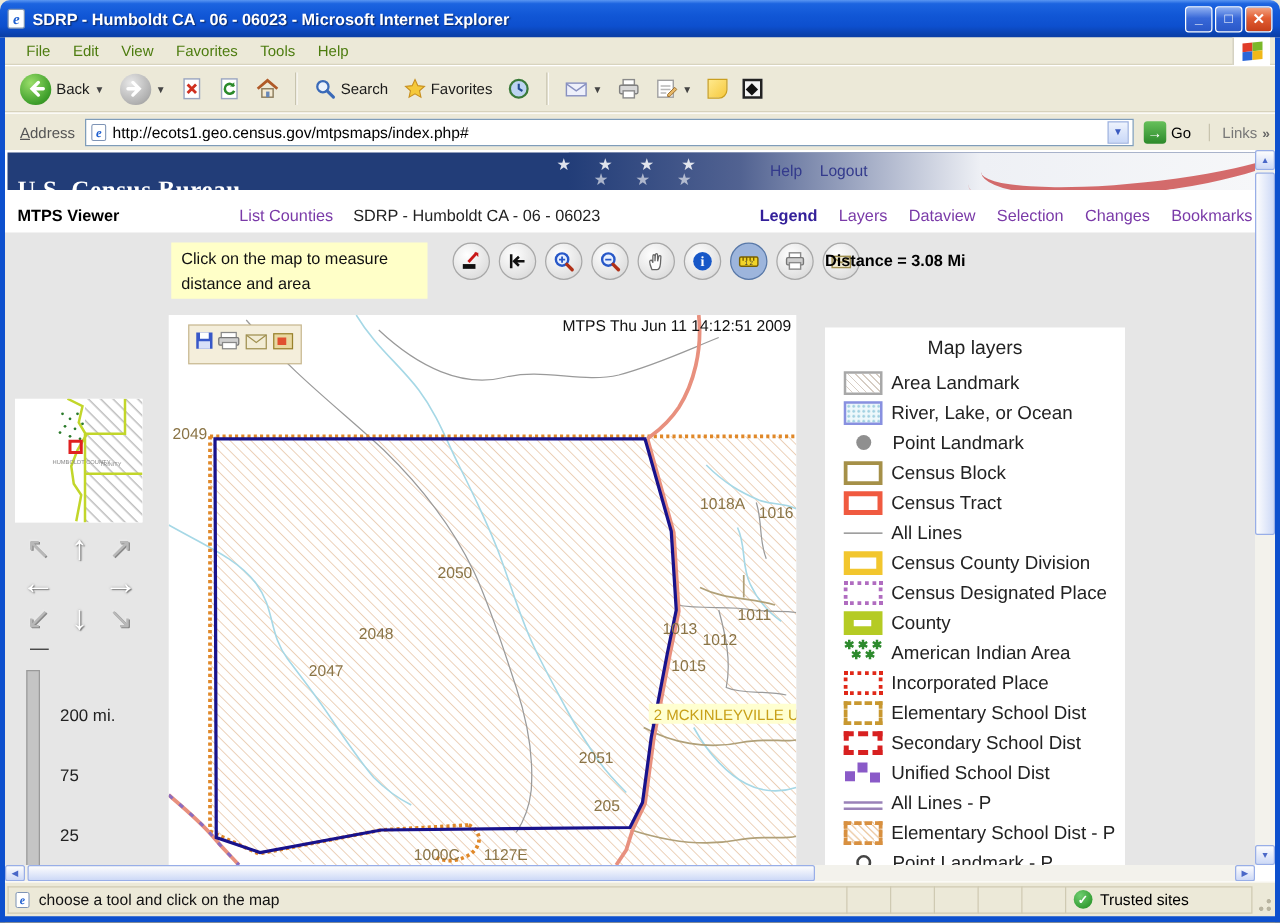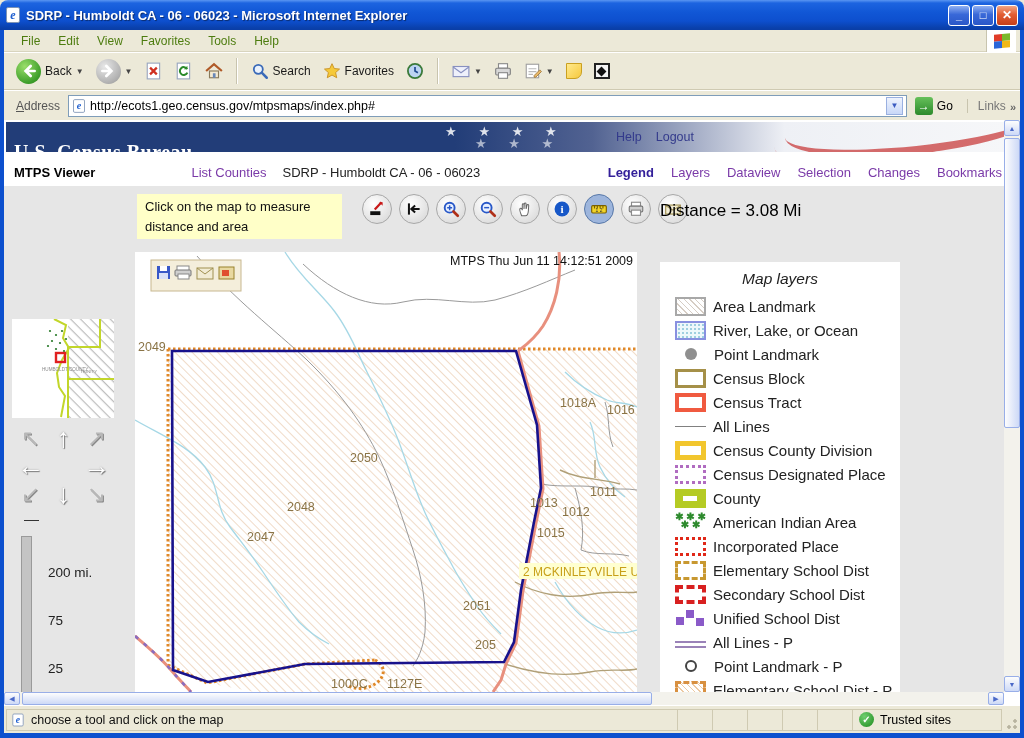--- a/index.html
+++ b/index.html
@@ -85,38 +85,38 @@
   .nav-links span.active{color:#34209a;font-weight:bold;}
   
   .content{position:absolute;left:0;right:0;top:66px;bottom:0;background:#e6e6e6;}
   .instruction{position:absolute;left:133px;top:8px;width:205px;min-height:42px;background:#ffffc8;
     padding:3px 8px;font-size:13px;line-height:1.5;color:#111;}
   .maptools{position:absolute;left:358px;top:8px;display:flex;gap:7px;}
   .mtool{width:30px;height:30px;border-radius:50%;border:1px solid #a8a8a8;
     background:radial-gradient(circle at 38% 32%,#ffffff,#dedede 75%,#c8c8c8);
     display:flex;align-items:center;justify-content:center;}
   .mtool.active{background:#9db5dc;border:1px solid #5878a8;}
-  .distance{position:absolute;left:656px;top:15px;font-weight:normal;font-size:17px;}
+  .distance{position:absolute;left:656px;top:15px;font-weight:bold;font-size:13px;}
   
   .overview{position:absolute;left:8px;top:133px;width:102px;height:99px;background:#fff;}
   .compass{position:absolute;left:10px;top:238px;width:100px;height:84px;display:grid;
     grid-template-columns:33px 33px 33px;grid-template-rows:28px 28px 28px;}
   .compass span{display:flex;align-items:center;justify-content:center;font-size:23px;color:#b8b8b8;
     text-shadow:1px 1px 0 #888,-1px -1px 0 #e8e8e8;}
   .compass span.card{color:#fff;font-size:27px;text-shadow:1px 1px 1px #777,0 0 2px #999;}
   .zoom-minus{position:absolute;left:20px;top:324px;font-size:15px;color:#333;}
   .zoom-track{position:absolute;left:17px;top:350px;width:11px;height:220px;background:#c4c4c4;
     border:1px solid #9a9a9a;}
   .scale-label{position:absolute;left:44px;font-size:13.5px;color:#222;}
   
   .mapbox{position:absolute;left:131px;top:66px;width:502px;height:440px;background:#fff;}
   .mapbox svg{display:block;}
   
   .legend{position:absolute;left:656px;top:76px;width:240px;height:430px;background:#fff;overflow:hidden;padding-top:8px;}
-  .legend-title{text-align:center;font-size:15.5px;color:#222;margin-bottom:6px;font-style:italic;}
+  .legend-title{text-align:center;font-size:15.5px;color:#222;margin-bottom:6px;}
   .legend-row{display:flex;align-items:center;height:24px;padding-left:15px;}
   .legend-row .lab{font-size:15px;color:#222;margin-left:7px;white-space:nowrap;}
   .sw{width:31px;height:19px;flex:0 0 auto;position:relative;background:#fff;}
   .sw-area{border:2px solid #a8a8a8;background:repeating-linear-gradient(45deg,#fff,#fff 3px,#d6cdc4 3px,#d6cdc4 4px);}
   .sw-river{border:2px solid #8890e0;background:radial-gradient(#9fcfe0 1px,transparent 1.2px) 0 0/4px 4px,#eef8fb;}
   .sw-pointlm{width:12px;height:12px;border-radius:50%;background:#8f8f8f;margin:0 10px;}
   .sw-block{border:3px solid #a59048;}
   .sw-tract{border:4px solid #f05a40;}
   .sw-alllines{height:0;border:none;border-top:1.5px solid #808080;margin-top:1px;}
   .sw-ccd{border:5px solid #f2c62e;}
@@ -592,26 +592,26 @@
               </div>
               <div class="legend-row">
                 <span class="sw sw-unifsd"></span>
                 <span class="lab">Unified School Dist</span>
               </div>
               <div class="legend-row">
                 <span class="sw sw-alllinesp"></span>
                 <span class="lab">All Lines - P</span>
               </div>
               <div class="legend-row">
+                <span class="sw sw-elemsdp"></span>
+                <span class="lab">Elementary School Dist - P</span>
+              </div>
+              <div class="legend-row">
                 <span class="sw sw-pointlmp"></span>
                 <span class="lab">Point Landmark - P</span>
-              </div>
-              <div class="legend-row">
-                <span class="sw sw-elemsdp"></span>
-                <span class="lab">Elementary School Dist - P</span>
               </div>
             </div>
         </div>
       </div>
 
     </div>
 
     <div class="vscroll">
       <span class="sbtn" style="top:0">▲</span>
       <div class="sthumb" style="left:0;width:16px;top:18px;height:290px"></div>

